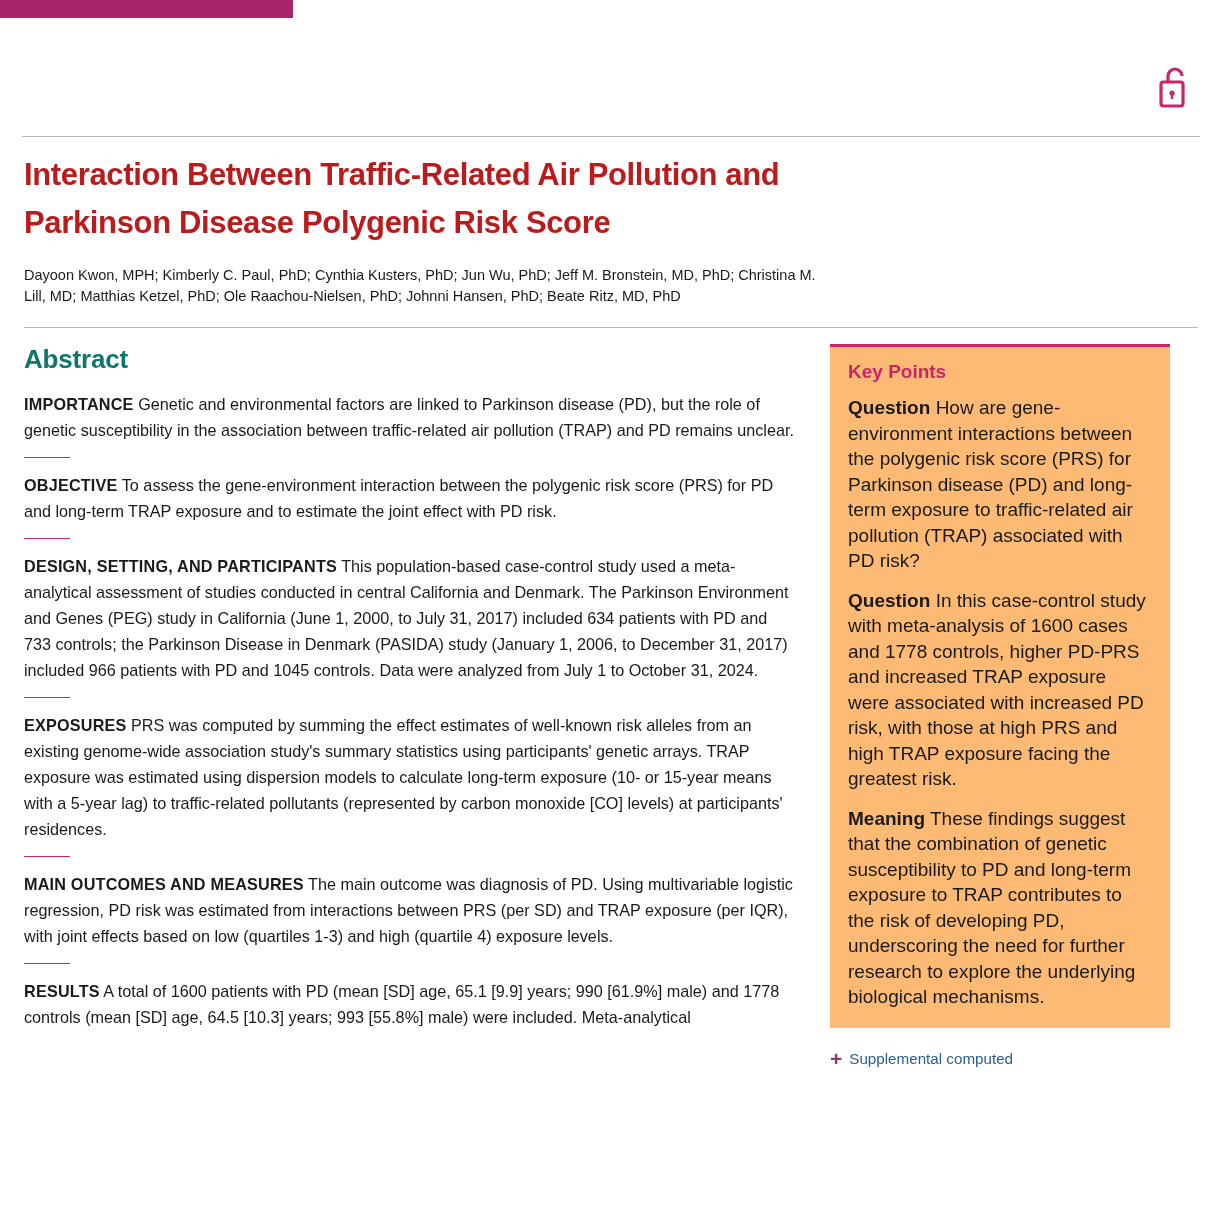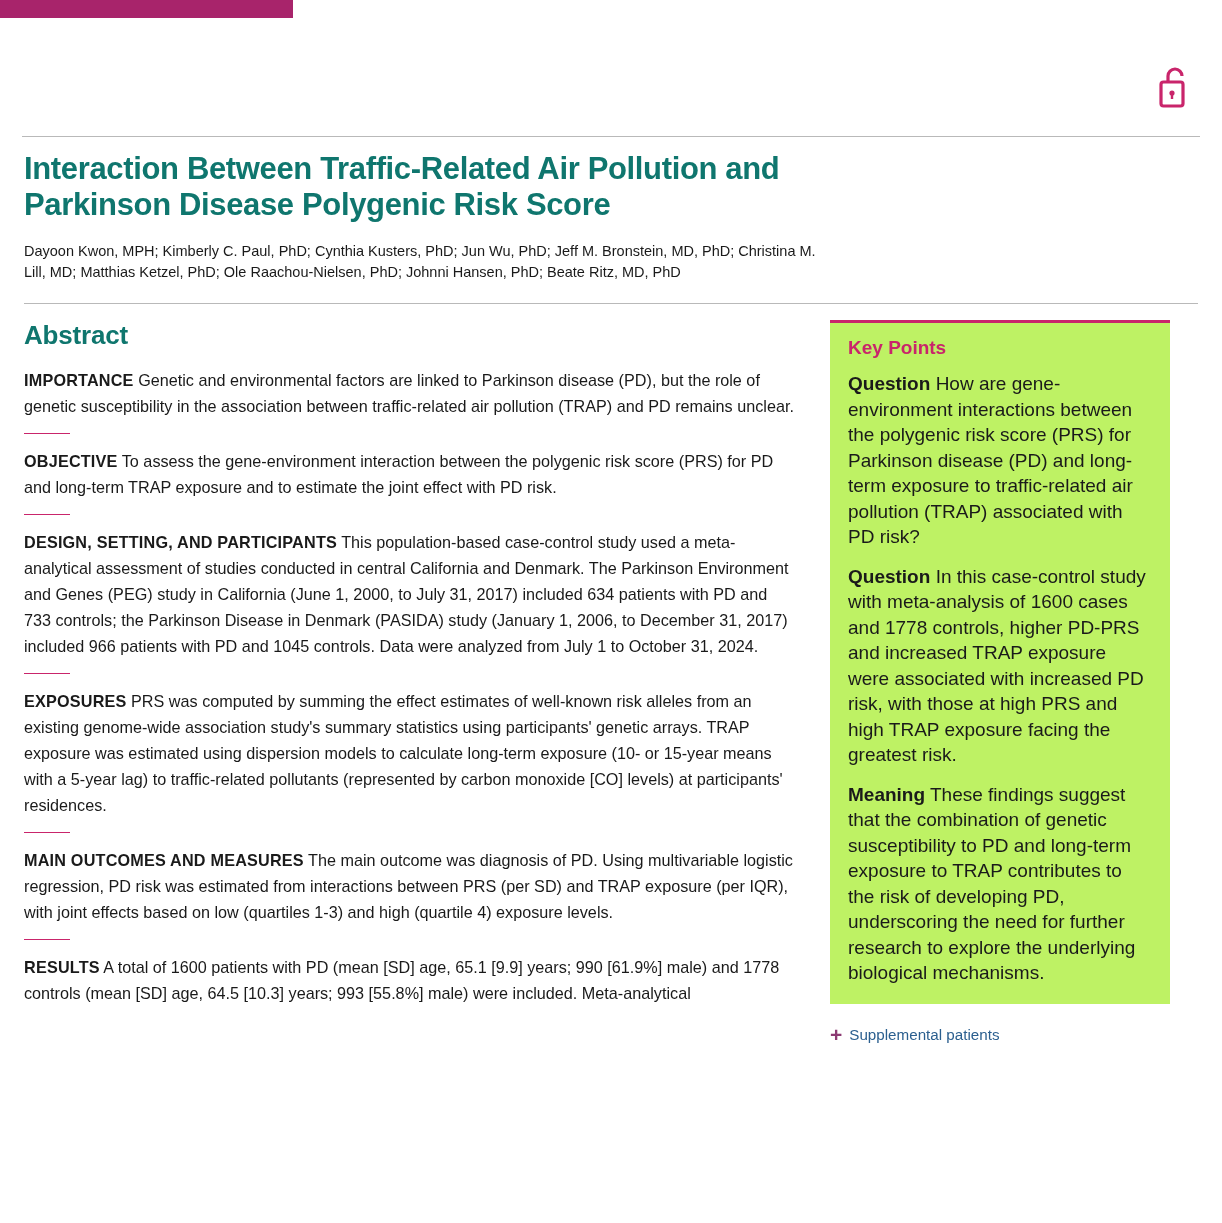--- a/index.html
+++ b/index.html
@@ -99,23 +99,23 @@
     color: #5c5c5c;
     margin: 0 5px;
     font-weight: normal;
   }
   .kicker .section {
     color: #1a1a1a;
     font-weight: bold;
   }
   .title {
     font-size: 31px;
-    line-height: 36px;
-    font-weight: bold;
-    color: #0f766e;
+    line-height: 48px;
+    font-weight: bold;
+    color: #b91c1c;
     margin: 0 0 18px 0;
     letter-spacing: -0.35px;
     max-width: 830px;
   }
   .authors {
     font-size: 14.5px;
     line-height: 21px;
     color: #1a1a1a;
     max-width: 800px;
     margin-bottom: 20px;
@@ -162,21 +162,21 @@
     letter-spacing: 0.2px;
   }
   .abs-sep {
     width: 46px;
     border-top: 1px solid #c9256b;
     margin: 14px 0 14px 0;
   }
 
   
   .kp-box {
-    background: #bef264;
+    background: #fdba74;
     border-top: 3px solid #c9256b;
     padding: 14px 18px 18px 18px;
     box-sizing: border-box;
     margin-top: 16px;
   }
   .kp-title {
     color: #c9256b;
     font-size: 19px;
     font-weight: bold;
     margin: 0 0 12px 0;
@@ -295,18 +295,18 @@
       </div>
 
       <div class="kp-block">
         <span class="lbl">Meaning</span>
         <span>These findings suggest that the combination of genetic susceptibility to PD and long-term exposure to TRAP contributes to the risk of developing PD, underscoring the need for further research to explore the underlying biological mechanisms.</span>
       </div>
     </div>
 
     <div class="supp">
       <span class="plus">+</span>
-      <a class="supp-link" href="#">Supplemental patients</a>
+      <a class="supp-link" href="#">Supplemental computed</a>
     </div>
 
   </div>
 
 </div>
 
 </body></html>

